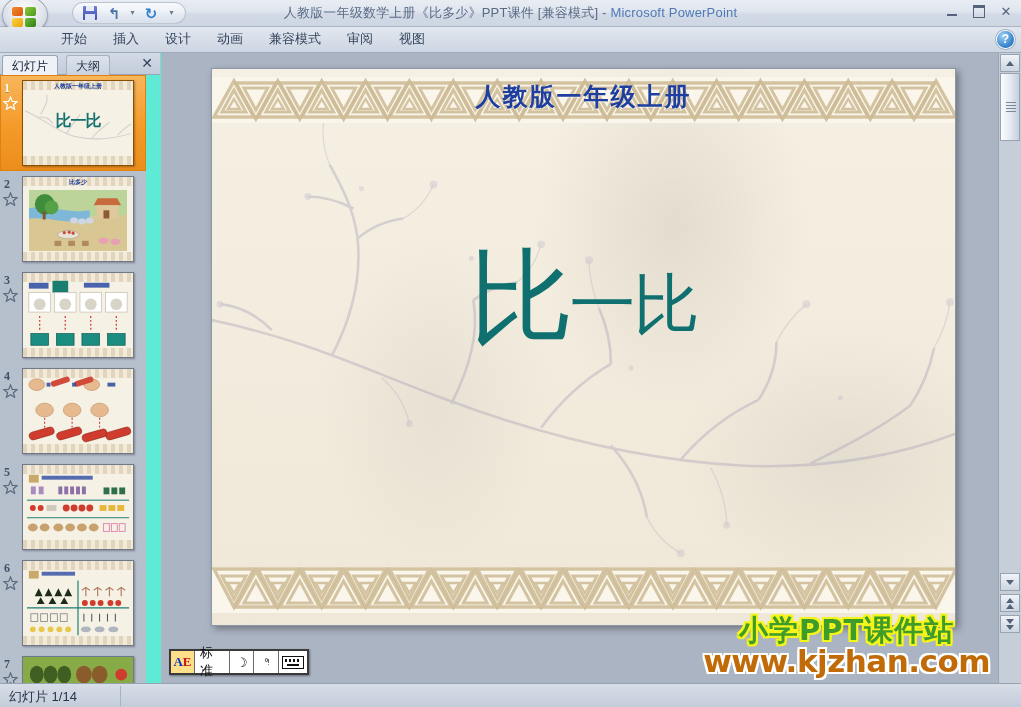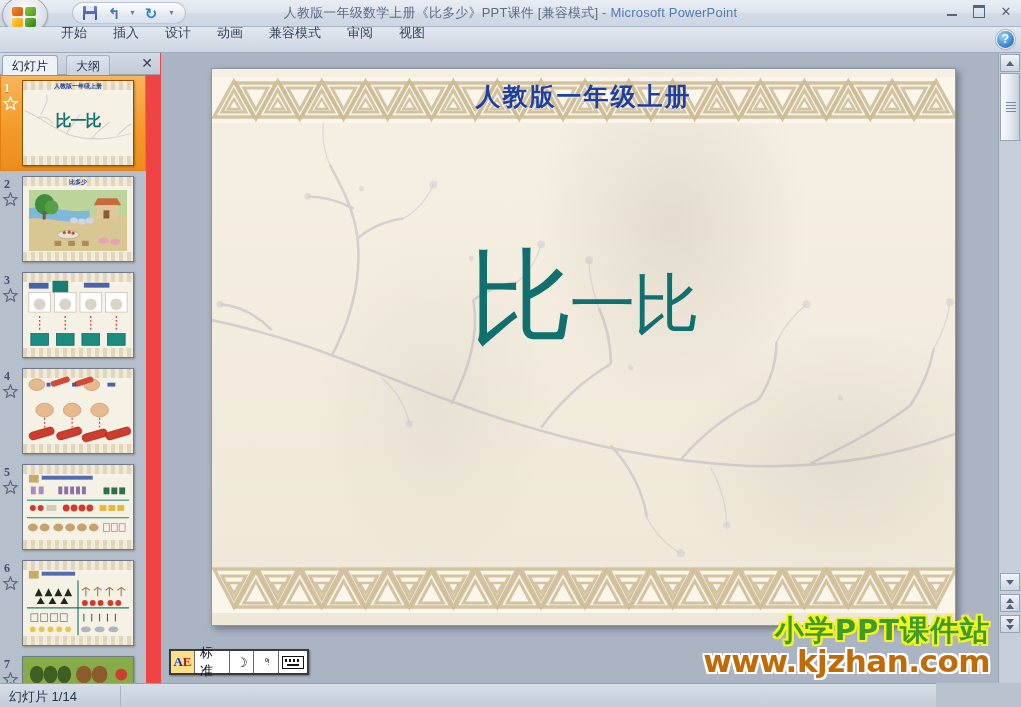--- a/index.html
+++ b/index.html
@@ -61,30 +61,30 @@
   .wc.min:after { content:""; display:block; width:10px; height:2px; background:#55647c; margin-top:7px; }
   .wc.max:after { content:""; display:block; width:10px; height:9px; border:1.6px solid #55647c; border-top-width:3px; }
 
   
   .ribbon {
     position:absolute; left:0; top:27px; width:1021px; height:26px;
     background:linear-gradient(to bottom,#e2e7ef 0%,#d6dde8 60%,#ccd5e2 100%);
     border-bottom:1px solid #9fabbc;
   }
   .tabs { position:absolute; left:48px; top:0; display:flex; height:26px; align-items:flex-end; }
-  .tab { padding:3px 13px 11px; font-size:13px; color:#34445c; cursor:default; white-space:nowrap; }
+  .tab { padding:3px 13px 5px; font-size:13px; color:#34445c; cursor:default; white-space:nowrap; }
   .help-btn { position:absolute; right:7px; top:4px; width:17px; height:17px; border-radius:50%;
               background:radial-gradient(circle at 35% 30%,#9fd0f5,#2f7fc9 70%,#1c5fa0);
               color:#fff; font-size:12px; font-weight:bold; text-align:center; line-height:17px;
               box-shadow:0 0 0 1px #fff,0 0 0 2px #9fb1c6; cursor:default; }
 
   
   .left-panel {
     position:absolute; left:0; top:53px; width:192px; height:630px;
-    background:#ef4444; border-right:1px solid #8e99a8;
+    background:#5eead4; border-right:1px solid #8e99a8;
   }
   .panel-tabs {
     position:absolute; left:0; top:0; width:160px; height:22px;
     background:linear-gradient(to bottom,#d3dae6,#c2cbd9);
     border-bottom:1px solid #9aa5b4;
   }
   .ptab { position:absolute; top:2px; height:20px; padding:2px 9px 0; font-size:12px; color:#2b3a50;
           cursor:default; }
   .ptab.active { left:2px; background:#eef1f6; border:1px solid #9aa5b4; border-bottom:none;
                  border-radius:3px 3px 0 0; color:#14203a; }
@@ -197,21 +197,21 @@
   .ime-std { font-size:13px; color:#111; padding:0 5px; }
   .ime-moon { width:26px; font-size:13px; color:#111; }
   .ime-punc { width:26px; font-size:11px; color:#111; letter-spacing:-1px; }
   .ime-kbd  { width:28px; }
   .kbd-glyph { width:22px; height:13px; border:1.5px solid #111; position:relative; background:#fff; }
   .kbd-glyph:before { content:""; position:absolute; left:2px; top:2px; right:2px; height:3px;
      background:repeating-linear-gradient(90deg,#111 0 2px,transparent 2px 4px); }
   .kbd-glyph:after { content:""; position:absolute; left:4px; bottom:2px; width:12px; height:2px; background:#111; }
 
   .watermark {
-    position:absolute; right:8px; bottom:6px; z-index:30; text-align:right;
+    position:absolute; right:8px; bottom:6px; z-index:30; text-align:center;
     font-family:"DejaVu Sans","Liberation Sans",sans-serif; line-height:1;
   }
   .wm1 { font-size:29px; font-weight:bold; color:#3f9c2a; letter-spacing:1px;
          text-shadow:
             -2px -2px 0 #f5f51a, 2px -2px 0 #f5f51a, -2px 2px 0 #f5f51a, 2px 2px 0 #f5f51a,
             0 -2px 0 #f5f51a, 0 2px 0 #f5f51a, -2px 0 0 #f5f51a, 2px 0 0 #f5f51a; }
   .wm2 { font-size:31px; font-weight:bold; color:#c06a08; margin-top:1px; letter-spacing:-.5px;
          text-shadow:
             -2px -2px 0 #ffffff, 2px -2px 0 #ffffff, -2px 2px 0 #ffffff, 2px 2px 0 #ffffff,
             0 -2px 0 #ffffff, 0 2px 0 #ffffff, -2px 0 0 #ffffff, 2px 0 0 #ffffff; }
@@ -230,21 +230,21 @@
   .ms-next { top:562px; }
   .ms-thumb { position:absolute; left:1px; top:20px; width:20px; height:68px;
               background:linear-gradient(to right,#fcfdff,#e2e8f1 55%,#c6cfdc);
               border:1px solid #98a3b2; }
   .ms-grip { position:absolute; left:5px; top:50%; margin-top:-5px; width:10px; height:10px;
              background:repeating-linear-gradient(to bottom,#7b889a 0 1px,transparent 1px 3px); }
   .dbl { display:flex; flex-direction:column; align-items:center; gap:1px; }
 
   
   .statusbar {
-    position:absolute; left:0; bottom:0; width:936px; height:24px;
+    position:absolute; left:0; bottom:0; width:1021px; height:24px;
     background:linear-gradient(to bottom,#d8dee8,#c3ccd9);
     border-top:1px solid #97a2b1;
   }
   .status-text { position:absolute; left:9px; top:4px; font-size:13px; color:#27354a; }
   .status-sep { position:absolute; left:120px; top:2px; width:1px; height:20px; background:#a8b2c0; }
 </style>
 </head>
 <body>
 
 <div id="app">

